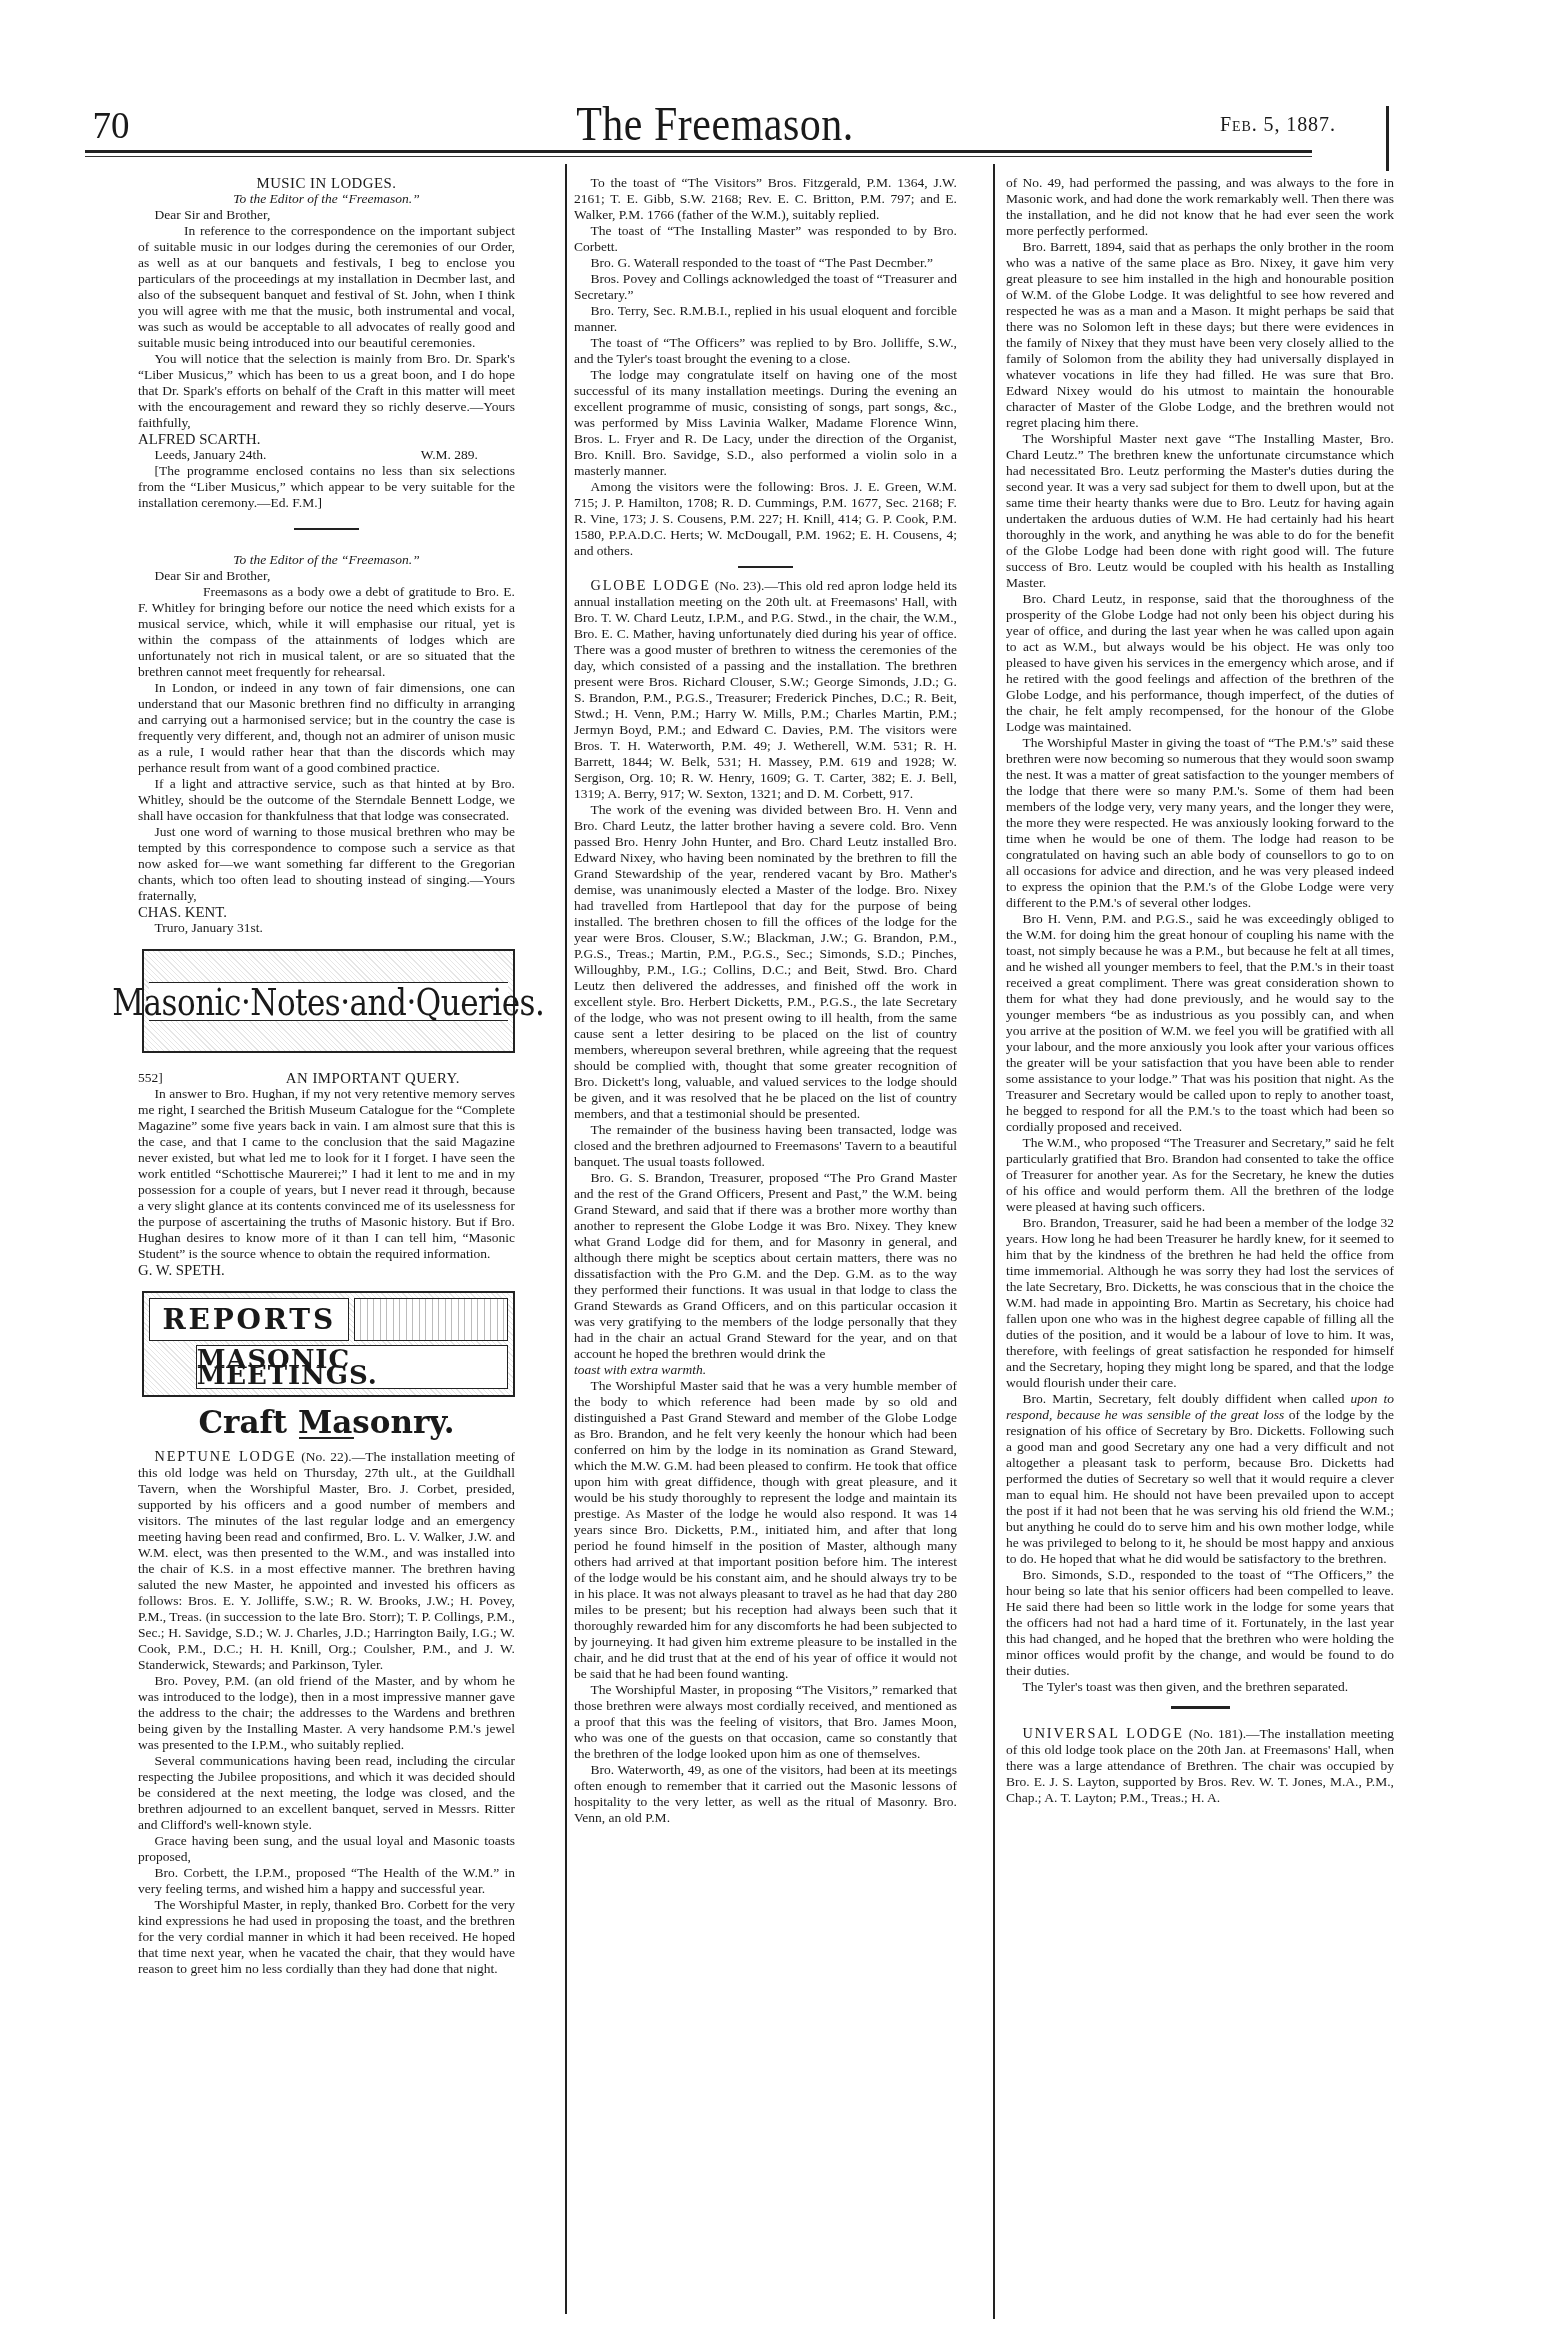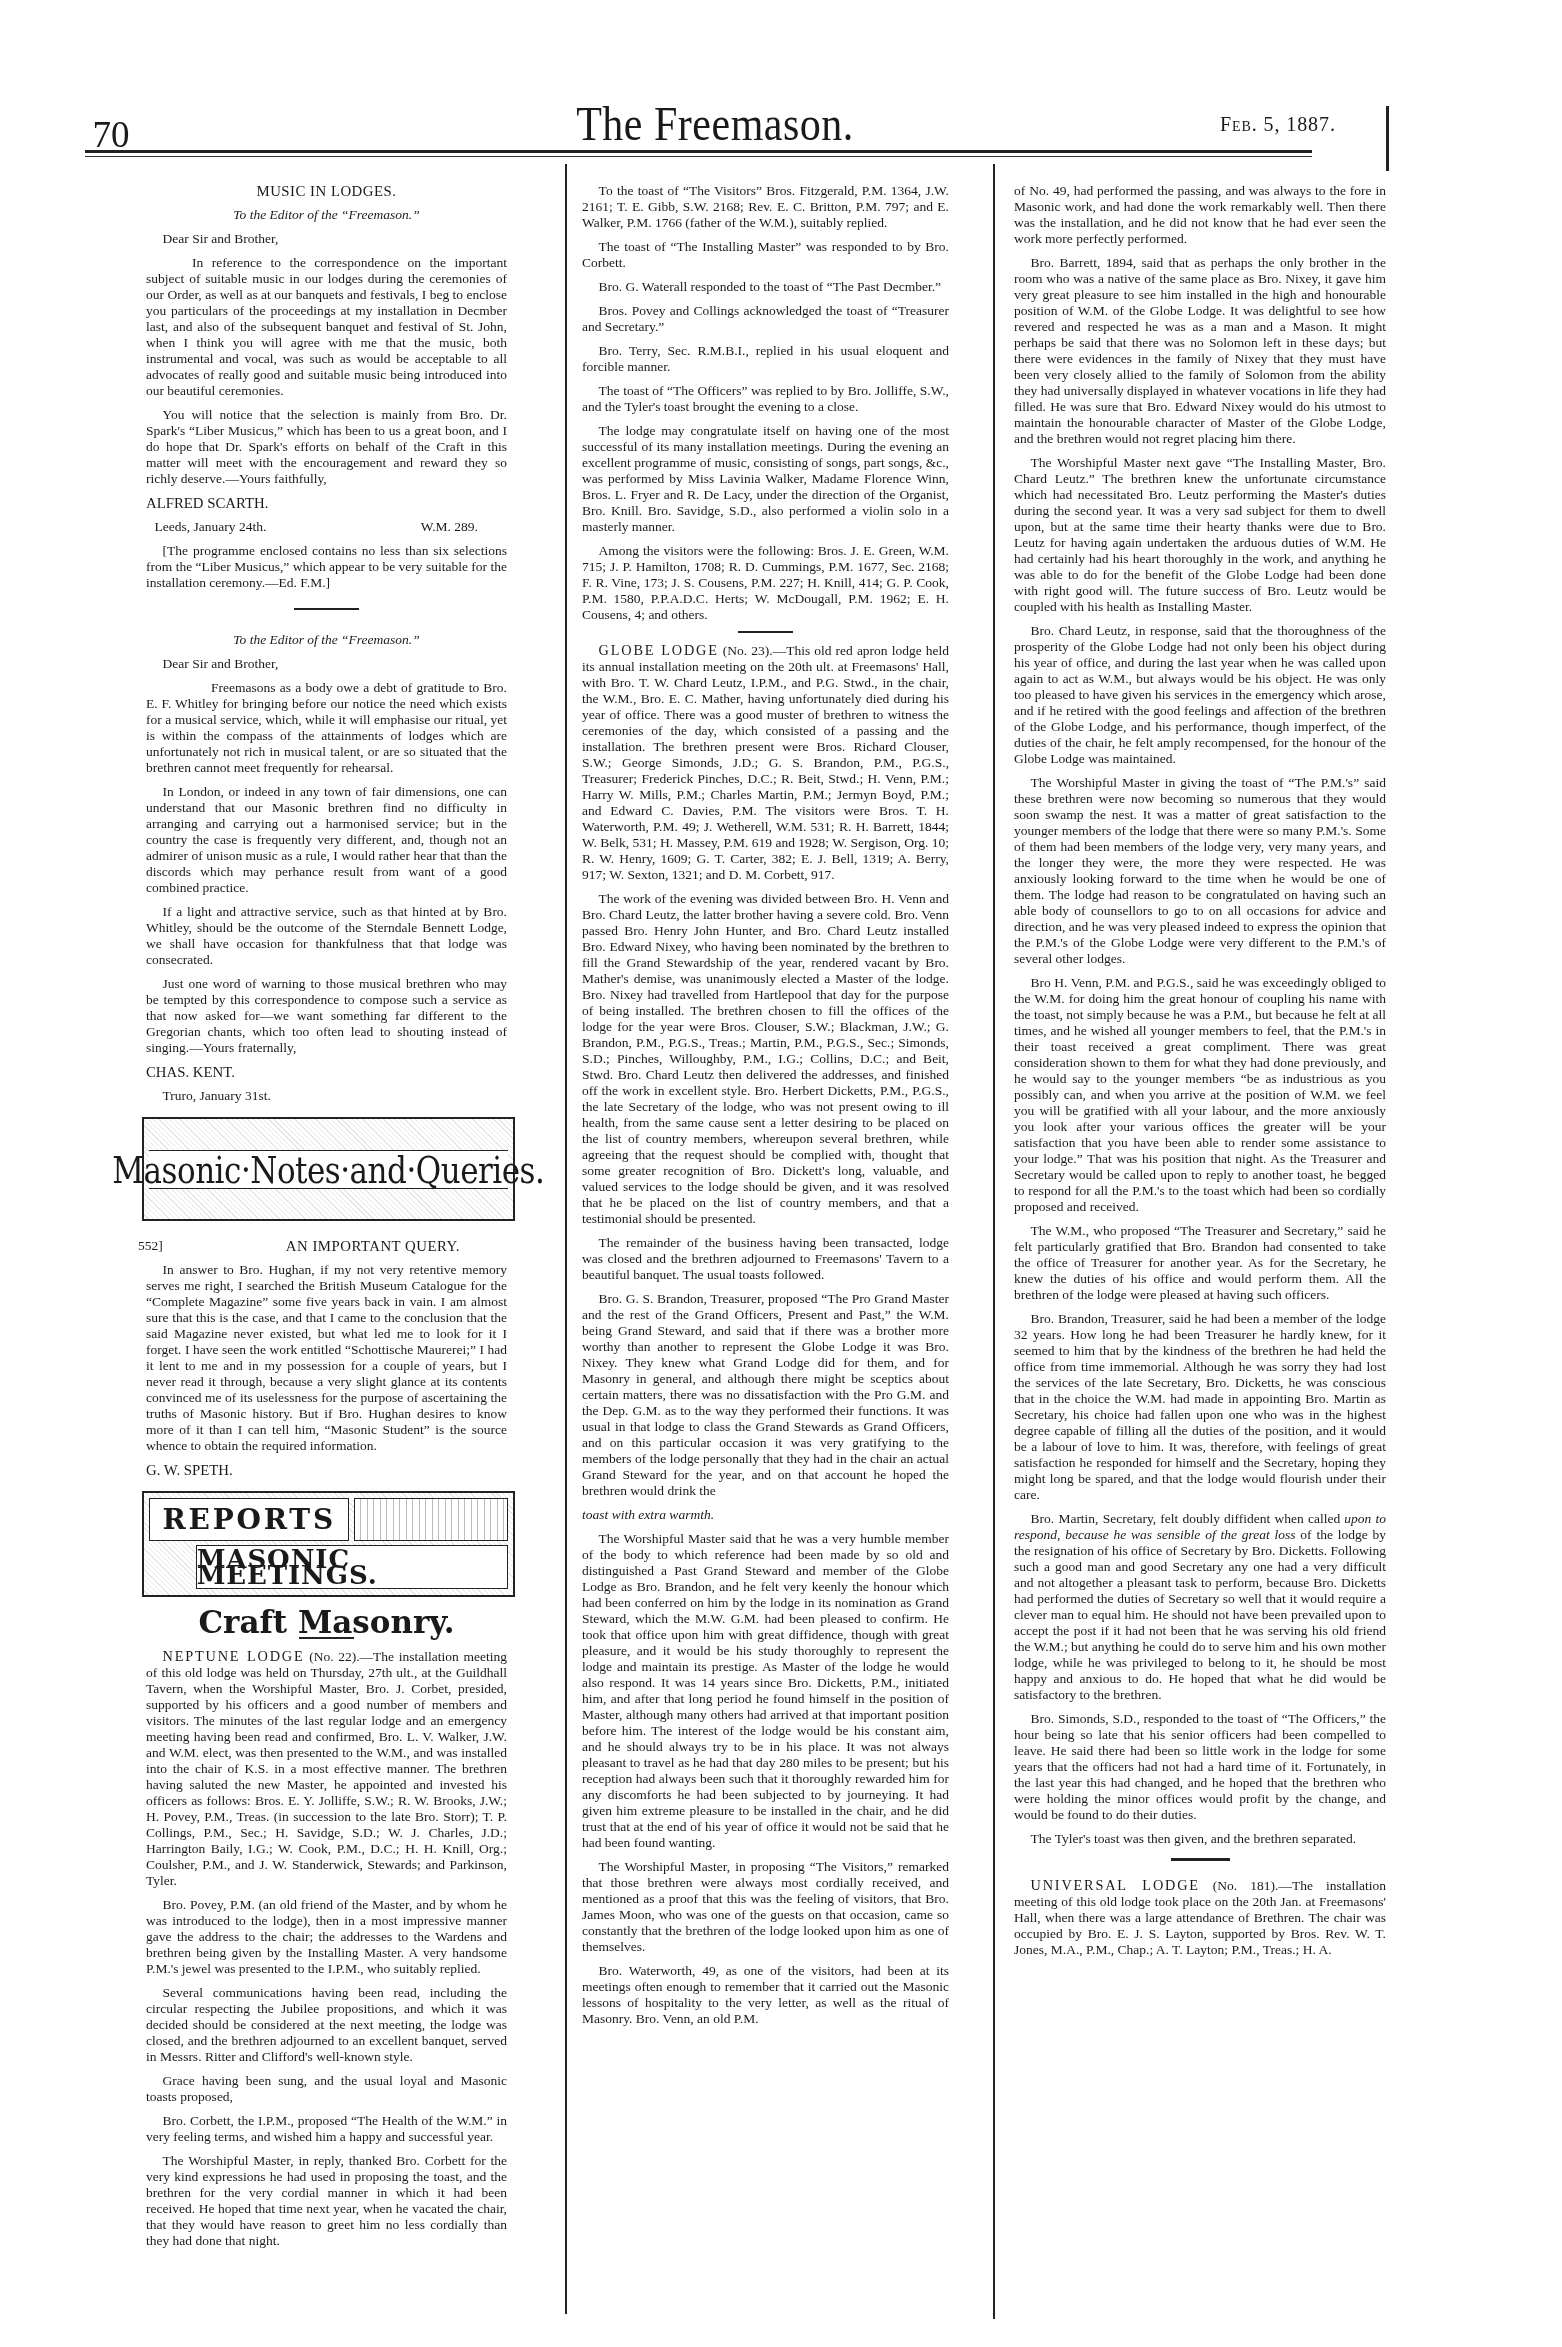--- a/index.html
+++ b/index.html
@@ -1,34 +1,34 @@
 <!DOCTYPE html>
 <html style="font-size:14.8px"><head>
 <meta charset="utf-8">
 <style>
   html, body { margin: 0; padding: 0; background: #ffffff; }
   body { width: 1563px; height: 2347px; position: relative; overflow: hidden;
          font-family: "Liberation Serif", "DejaVu Serif", serif; color: #1a1a1a; }
   .page { position: absolute; left: 0; top: 0; width: 1563px; height: 2347px; }
   .masthead { position: absolute; top: 100px; left: 85px; width: 1260px; height: 46px; }
-  .page-num { position: absolute; left: 7.4px; top: 16px; font-size: 37px; line-height: 37px; text-align: right; }
+  .page-num { position: absolute; left: 7.4px; top: 7px; font-size: 37px; line-height: 37px; text-align: right; }
   .paper-title { position: absolute; left: 0; right: 0; top: 0; text-align: center;
                  font-size: 42px; line-height: 42px; letter-spacing: 0.5px; transform: scaleY(1.15); transform-origin: top; }
   .issue-date { position: absolute; right: 9.2px; top: 13px; font-size: 20px; font-variant: small-caps; letter-spacing: 0.9px; }
   .rule-top { position: absolute; top: 150px; left: 85px; width: 1227px; height: 2.8px; background: #222; }
   .rule-top2 { position: absolute; top: 156px; left: 85px; width: 1227px; height: 0.9px; background: #333; }
   .edge-line { position: absolute; left: 1386px; top: 106px; width: 2.8px; height: 65px; background: #222; }
   .col { position: absolute; top: 164px; font-size: 13.5px; line-height: 16px; text-align: justify; hyphens: manual; }
   .col-1 { left: 138px; width: 377px; }
   .col-2 { left: 574px; width: 383px; }
   .col-3 { left: 1006px; width: 388px; }
   .col-divider { position: absolute; width: 1.8px; background: #222; }
   .div-1 { left: 565px; top: 164px; height: 2150px; }
   .div-2 { left: 993px; top: 164px; height: 2155px; }
-  p { margin: 8px; text-indent: 16.6px; }
+  p { margin: 0; text-indent: 16.6px; }
   p.noindent { text-indent: 0; }
   .heading-center { text-align: center; text-indent: 0; font-size: 14.8px; letter-spacing: 0.5px; }
   .italic-center { text-align: center; text-indent: 0; font-style: italic; }
   .sig { text-align: left; text-indent: 0; font-variant: small-caps; font-size: 14.8px; }
   .placeline { text-indent: 16.6px; display: flex; justify-content: space-between; padding-right: 37px; }
   .short-rule { width: 65px; height: 2.8px; background: #222; margin: 16.6px auto 22px auto; }
   .short-rule.thin { height: 1.8px; width: 55px; margin: 7.4px auto 9.2px auto; }
   .lodge-name { font-weight: normal; letter-spacing: 1.8px; font-size: 14.3px; }
   .gap-s { height: 11px; }
   .banner { border: 2.8px double #222; margin: 13px 0 16.6px 3.7px; position: relative; background:

